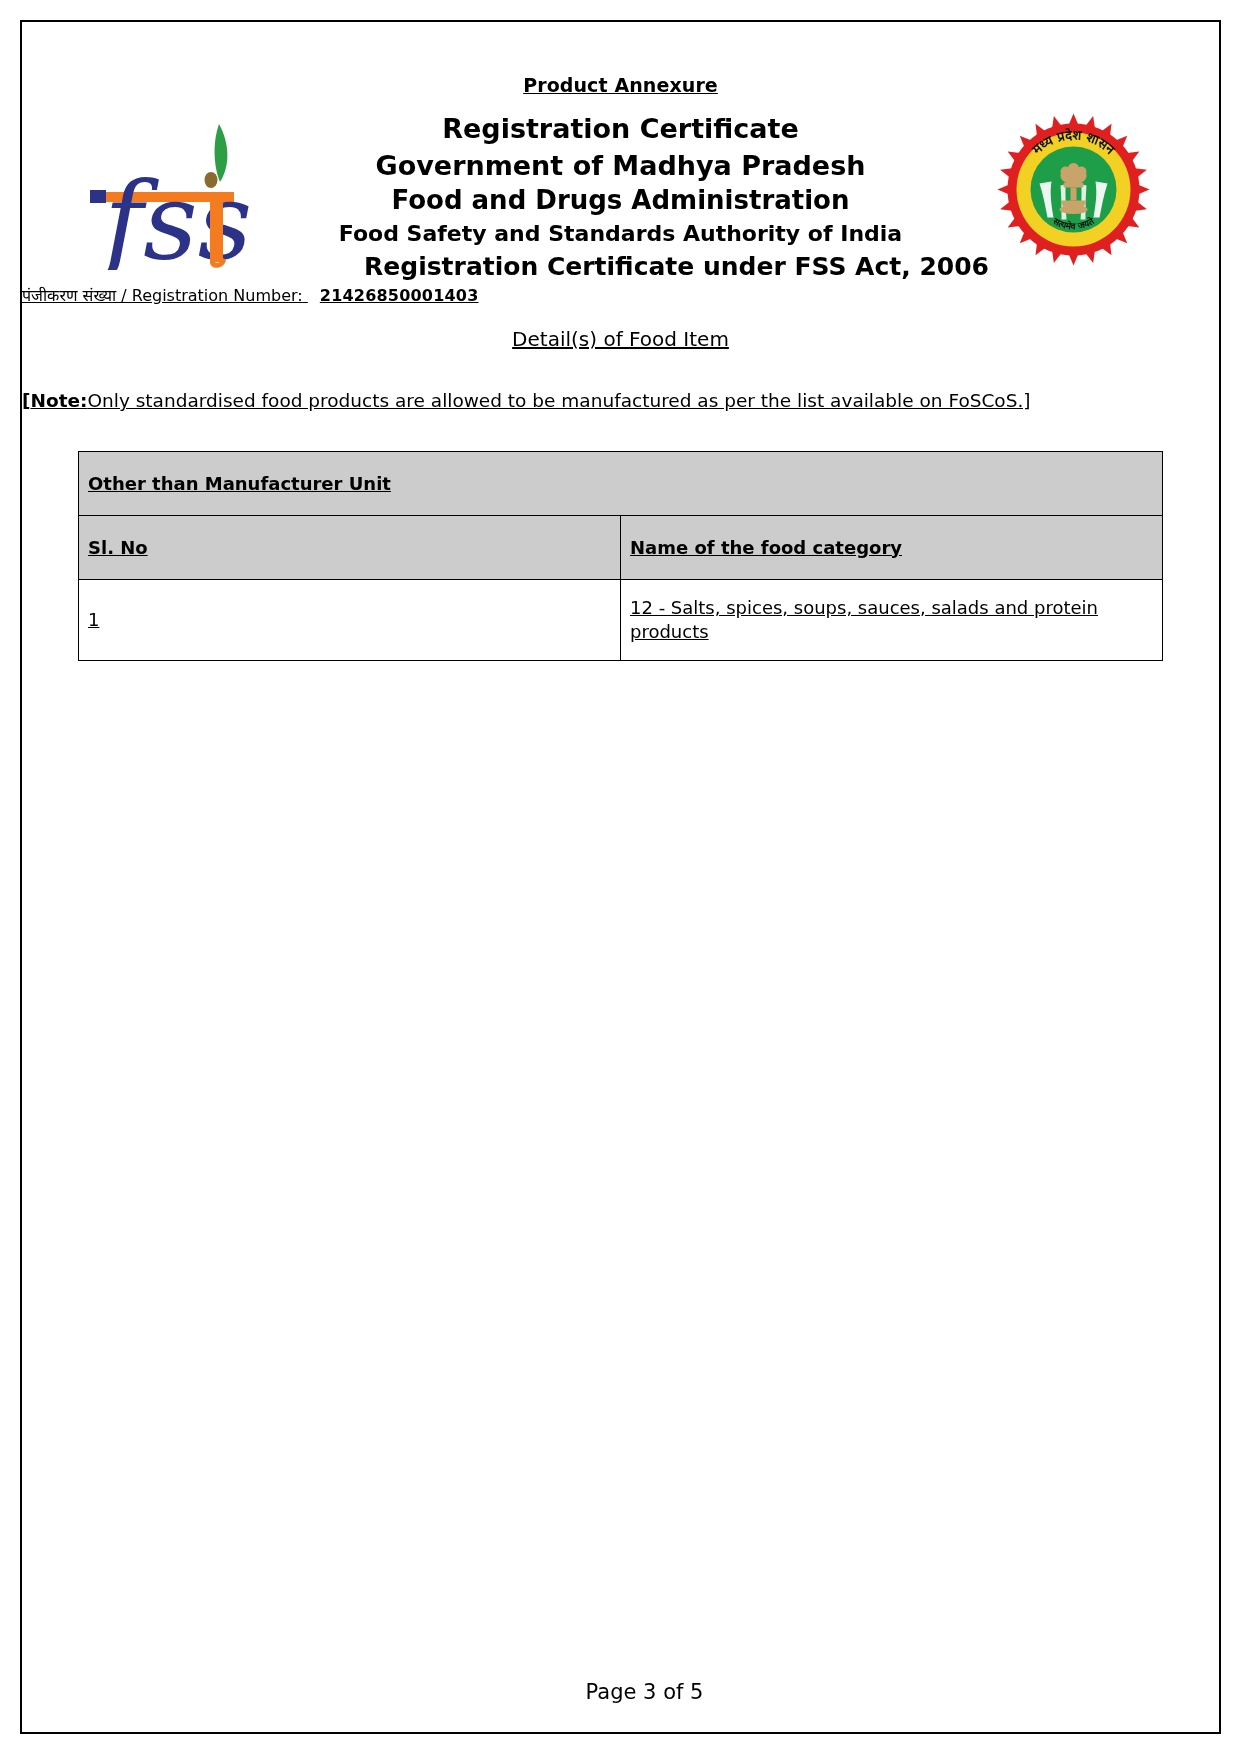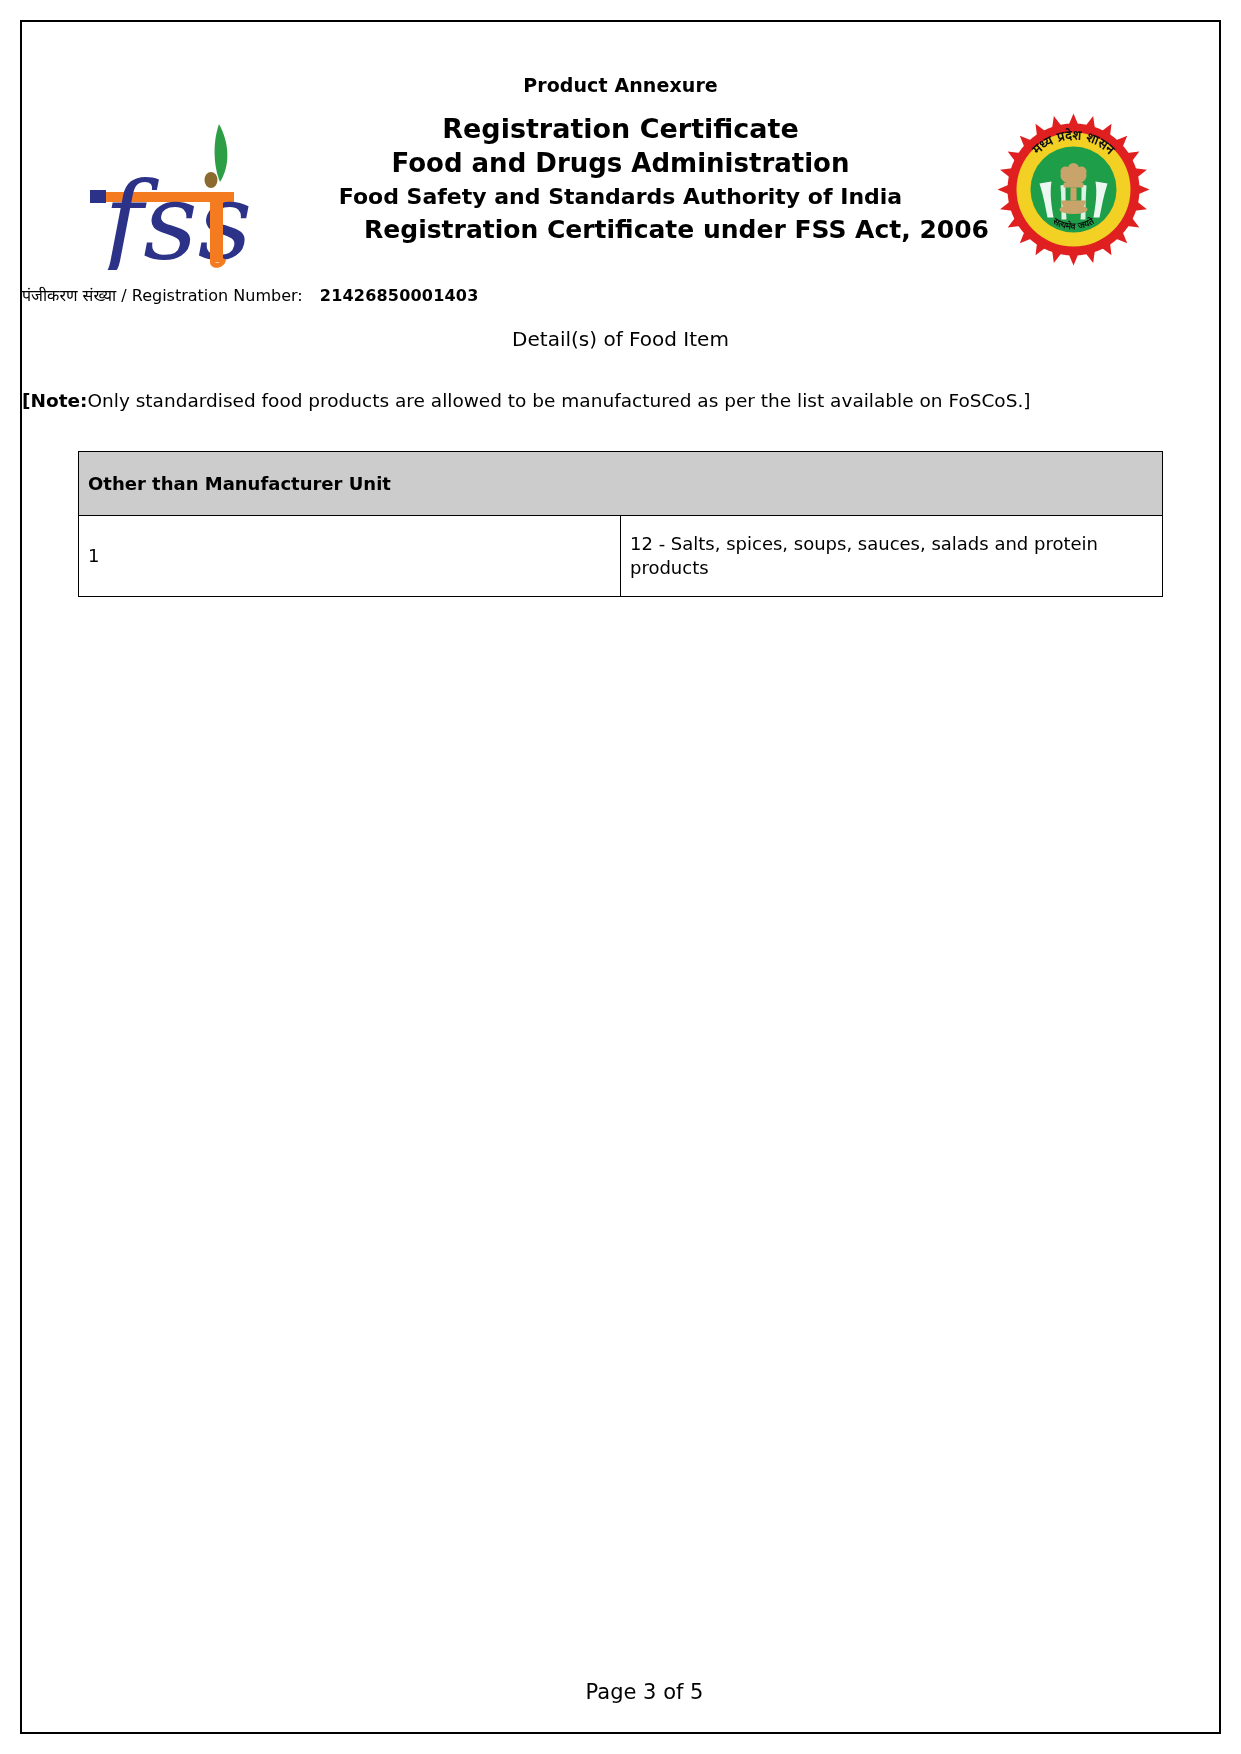--- a/index.html
+++ b/index.html
@@ -28,20 +28,21 @@
     box-sizing: border-box;
     pointer-events: none;
   }
   .content {
     position: absolute;
     left: 22px;
     top: 22px;
     width: 1197px;
     height: 1710px;
     box-sizing: border-box;
+    text-decoration: underline;
   }
 
   
   .annexure-title {
     text-align: center;
     font-size: 19px;
     font-weight: bold;
     margin-top: 52px;
     letter-spacing: 0.1px;
   }
@@ -205,20 +206,21 @@
 
           <text x="24" y="148" font-family="'DejaVu Serif','Liberation Serif',serif" font-size="106" font-style="italic" fill="#2b3287">fssa</text>
 
           <rect x="130" y="86" width="13" height="66" fill="#f47b20"></rect>
           <path d="M130 152 C130 160 144 160 146 150 L143 148 C141 154 134 154 134 150 Z" fill="#f47b20"></path>
         </svg>
       </div>
 
       <div class="title-block">
         <div class="title-l1">Registration Certificate</div>
+        <div class="title-l2">Government of Madhya Pradesh</div>
         <div class="title-l3">Food and Drugs Administration</div>
         <div class="title-l4">Food Safety and Standards Authority of India</div>
         <div class="title-l5">Registration Certificate under FSS Act, 2006</div>
       </div>
 
       <div class="logo-emblem">
         <svg viewBox="0 0 155 155" width="155" height="155" aria-hidden="true">
           <g transform="translate(77.5,77.5)">
 
             <g fill="#e02020">
@@ -294,20 +296,24 @@
     <div class="note-line">
       <span class="note-bracket">[</span><span class="note-label">Note:</span><span>Only standardised food products are allowed to be manufactured as per the list available on FoSCoS.]</span>
     </div>
 
     <div class="table-wrap">
       <table class="food-table">
         <tbody>
           <tr class="tbl-section-head">
             <td colspan="2">Other than Manufacturer Unit</td>
           </tr>
+          <tr class="tbl-col-head">
+            <th class="col-slno">Sl. No</th>
+            <th>Name of the food category</th>
+          </tr>
           <tr class="tbl-body">
             <td class="col-slno">1</td>
             <td>12 - Salts, spices, soups, sauces, salads and protein products</td>
           </tr>
         </tbody>
       </table>
     </div>
 
     <div class="footer">Page 3 of 5</div>
   </div>

